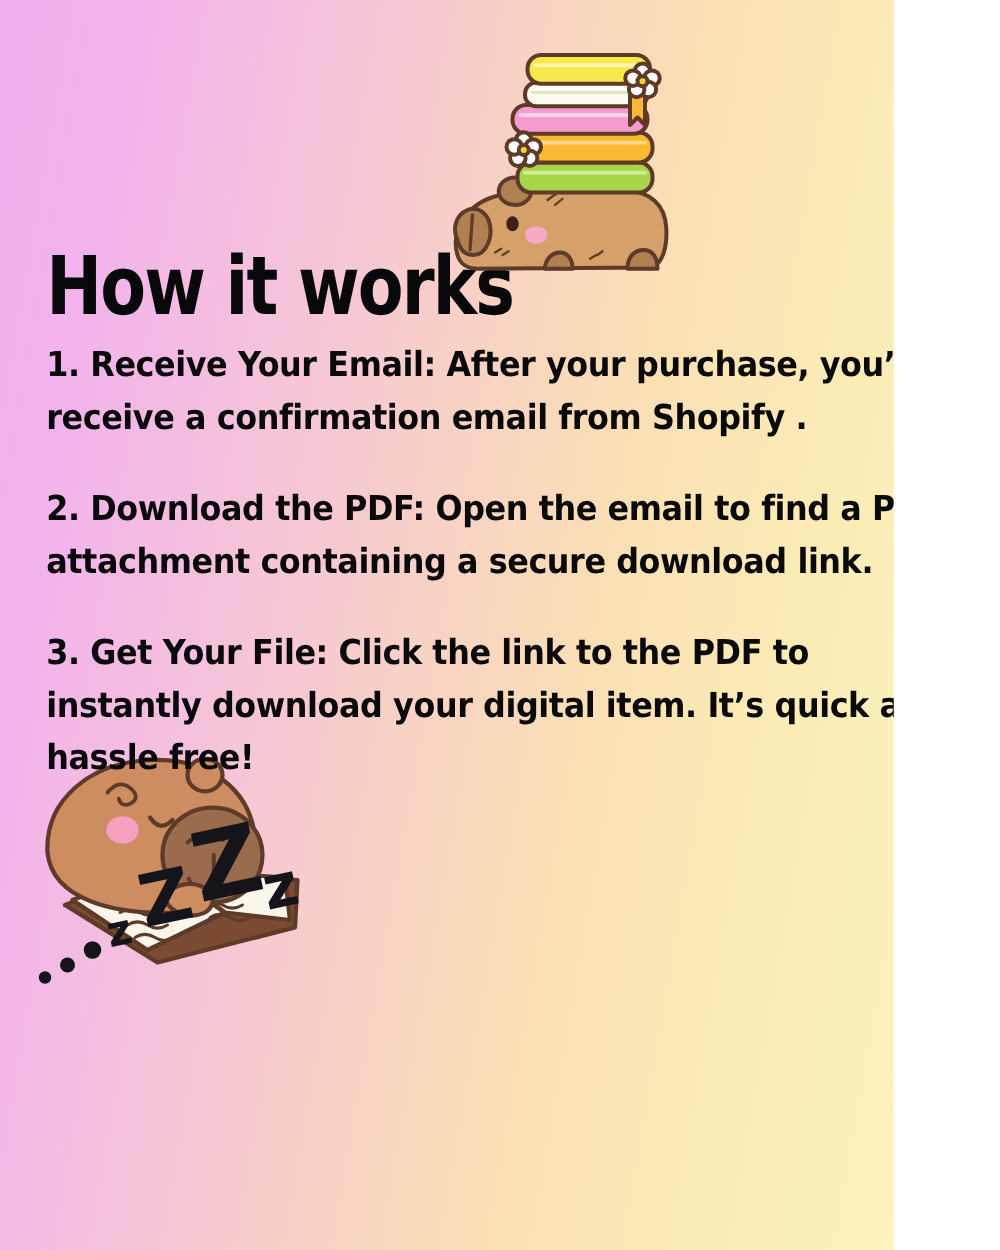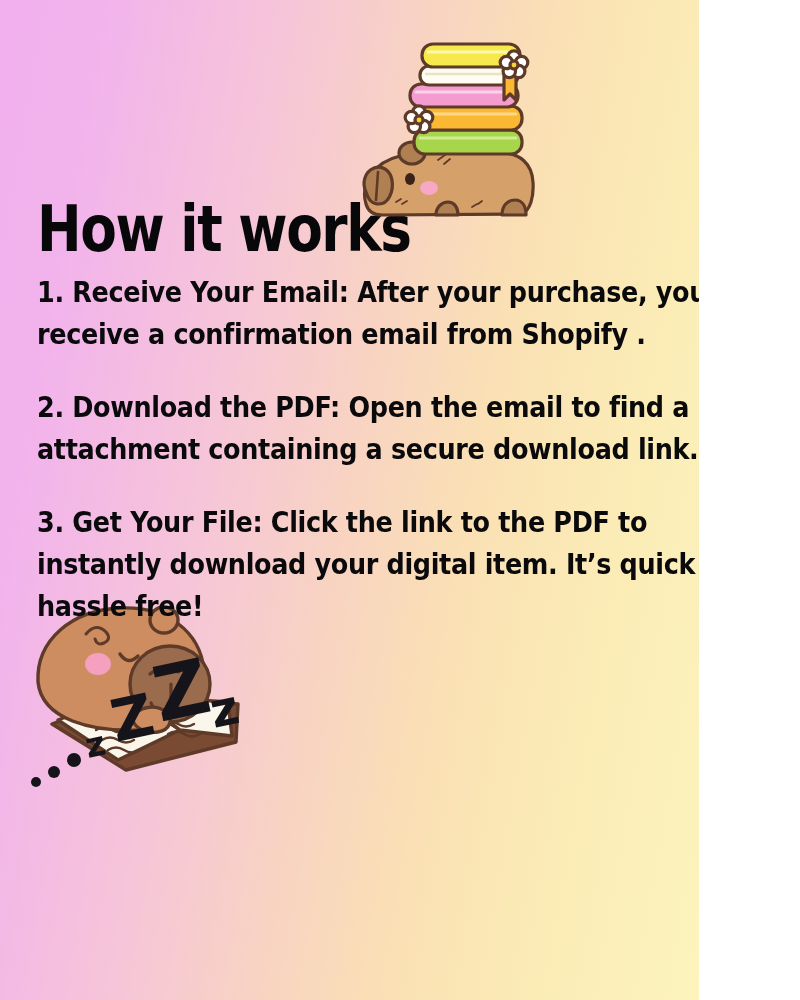--- a/index.html
+++ b/index.html
@@ -11,20 +11,21 @@
     position:relative;width:699px;height:1000px;
     background:linear-gradient(100deg,
        #f1b0ee 0%,
        #f2b3ec 12%,
        #f6c6d7 34%,
        #f8d2c4 48%,
        #fae0b4 64%,
        #fbecb6 82%,
        #fcf3bd 100%);
     overflow:hidden;
+    padding-left:16px;
   }
 
   
   #title{
     position:absolute;left:37px;top:160px;
     font-family:"DejaVu Sans","Liberation Sans",sans-serif;
     font-weight:700;
     font-size:55px;
     letter-spacing:-1.5px;
     color:#08080a;

